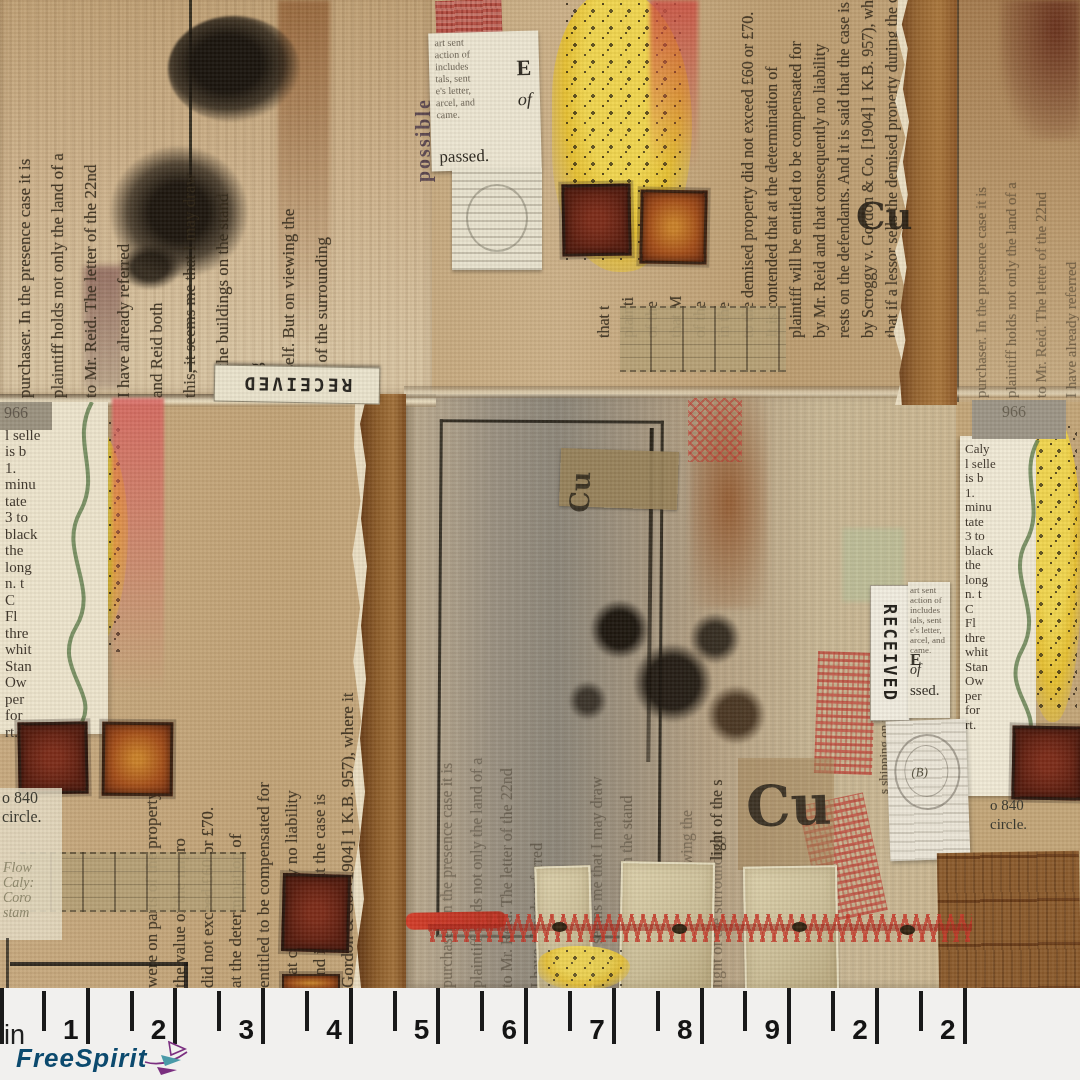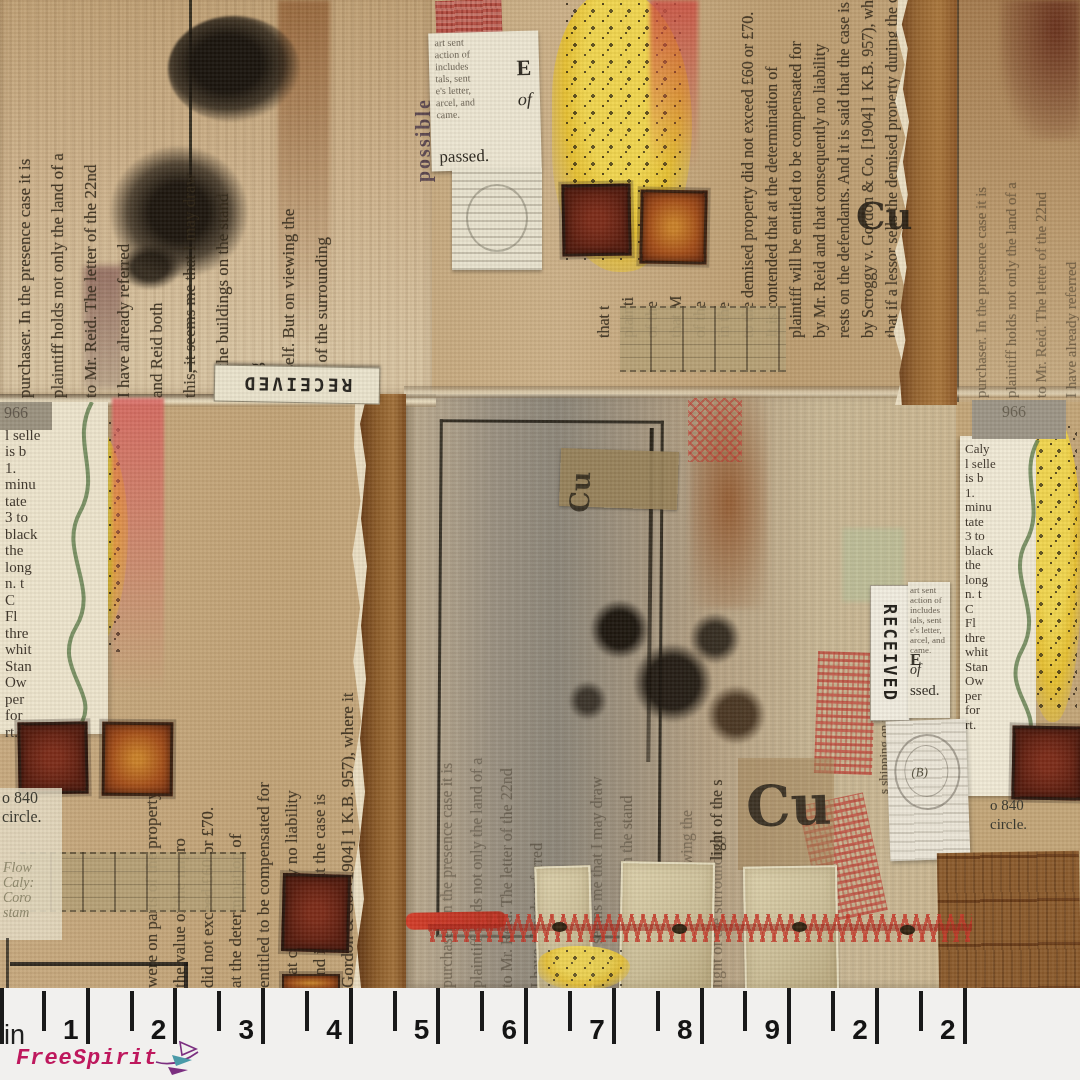--- a/index.html
+++ b/index.html
@@ -149,21 +149,21 @@
   .vine{position:absolute;opacity:.8;}
   
   #ruler{position:absolute;left:0;top:988px;width:1080px;height:92px;background:#f1f0ee;display:flex;}
   .tick-zero{position:absolute;left:0;top:0;width:4px;height:56px;background:#1a1a1a;}
   .inch{position:relative;width:87.7px;height:100%;flex:0 0 auto;}
   .inch .half{position:absolute;left:50%;margin-left:-2px;top:3px;width:4px;height:40px;background:#1a1a1a;}
   .inch .tick{position:absolute;right:-2px;top:0;width:4px;height:56px;background:#1a1a1a;}
   .inch .num{position:absolute;right:9px;top:26px;font-family:"Liberation Sans",sans-serif;font-weight:bold;font-size:28px;color:#141414;}
   #unit-label{position:absolute;left:4px;top:32px;font-family:"Liberation Sans",sans-serif;font-size:27px;color:#202020;}
   #logo{position:absolute;left:16px;top:52px;display:flex;align-items:center;}
-  #logo .word{font-family:Liberation Mono, monospace;font-style:italic;font-weight:bold;font-size:22px;color:#be185d;letter-spacing:1px;}
+  #logo .word{font-family:Liberation Sans, sans-serif;font-style:italic;font-weight:bold;font-size:26px;color:#0c4a6e;letter-spacing:1px;}
   #site-url{position:absolute;right:16px;top:58px;font-family:"Liberation Sans",sans-serif;font-size:22px;color:#8b3f92;}
 </style>
 </head>
 <body>
 
 <div id="stage">
   <div id="fabric">
 
     <div class="el p-left"></div>
     <div class="el p-right-top"></div>

